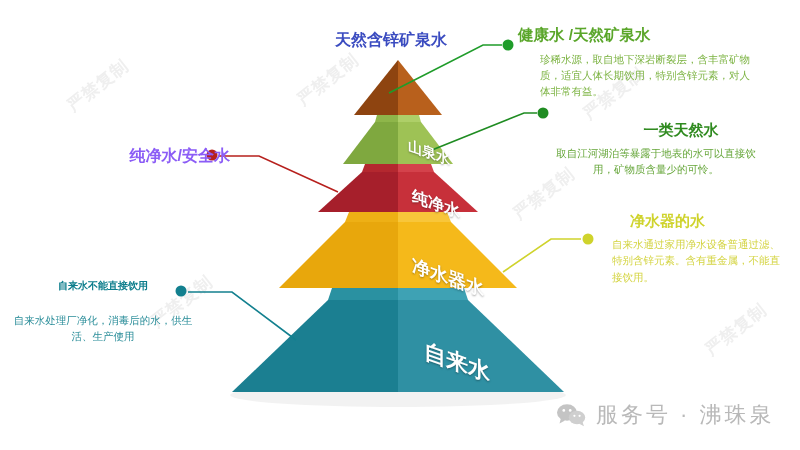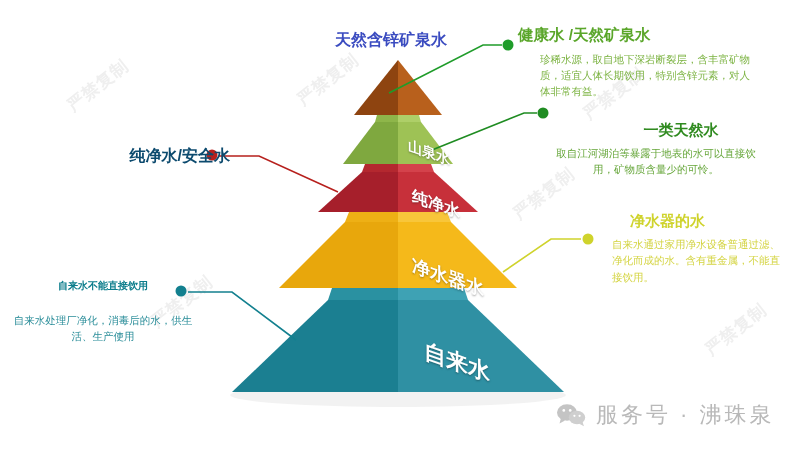--- a/index.html
+++ b/index.html
@@ -45,21 +45,21 @@
     white-space:nowrap;
     line-height:1.2;
   }
   .callout .body{
     font-size:10.5px;
     line-height:1.55;
     margin-top:6px;
   }
 
   .co-pure{left:18px;top:146px;width:212px;text-align:right;}
-  .co-pure .ttl{color:#0c4a6e;font-size:16px;}
+  .co-pure .ttl{color:#8b5cf6;font-size:16px;}
   .co-pure .body{color:#d4534e;}
 
   .co-tap{left:8px;top:280px;width:190px;text-align:center;}
   .co-tap .ttl{color:#0c7d8c;font-size:10px;}
   .co-tap .body{color:#2a8d99;margin-top:20px;}
 
   .co-health{left:518px;top:26px;width:268px;text-align:left;}
   .co-health .ttl{color:#5aa62a;font-size:15.5px;}
   .co-health .body{color:#7cb342;}
 
@@ -184,21 +184,21 @@
     <div class="body" style="padding-left:22px;width:220px;">珍稀水源，取自地下深岩断裂层，含丰富矿物质，适宜人体长期饮用，特别含锌元素，对人体非常有益。</div>
   </div>
 
   <div class="callout co-nat">
     <div class="ttl" style="padding-left:20px;">一类天然水</div>
     <div class="body" style="width:200px;">取自江河湖泊等暴露于地表的水可以直接饮用，矿物质含量少的可怜。</div>
   </div>
 
   <div class="callout co-filter">
     <div class="ttl" style="padding-left:18px;">净水器的水</div>
-    <div class="body" style="width:175px;">自来水通过家用净水设备普通过滤、净化而成的水。含有重金属，不能直接饮用。</div>
+    <div class="body" style="width:175px;">自来水通过家用净水设备普通过滤、特别含锌元素。含有重金属，不能直接饮用。</div>
   </div>
 
   <div class="brand">
     <svg width="30" height="24" viewBox="0 0 30 24">
       <ellipse cx="11" cy="9.5" rx="10" ry="8.3" fill="#c4c4c4"></ellipse>
       <polygon points="5,15 3.5,20.5 9,17.5" fill="#c4c4c4"></polygon>
       <circle cx="7.8" cy="7.4" r="1.35" fill="#ffffff"></circle>
       <circle cx="14.2" cy="7.4" r="1.35" fill="#ffffff"></circle>
       <ellipse cx="21" cy="14.5" rx="8.2" ry="6.8" fill="#cfcfcf"></ellipse>
       <polygon points="26.5,19 28,23.2 23.2,20.8" fill="#cfcfcf"></polygon>

